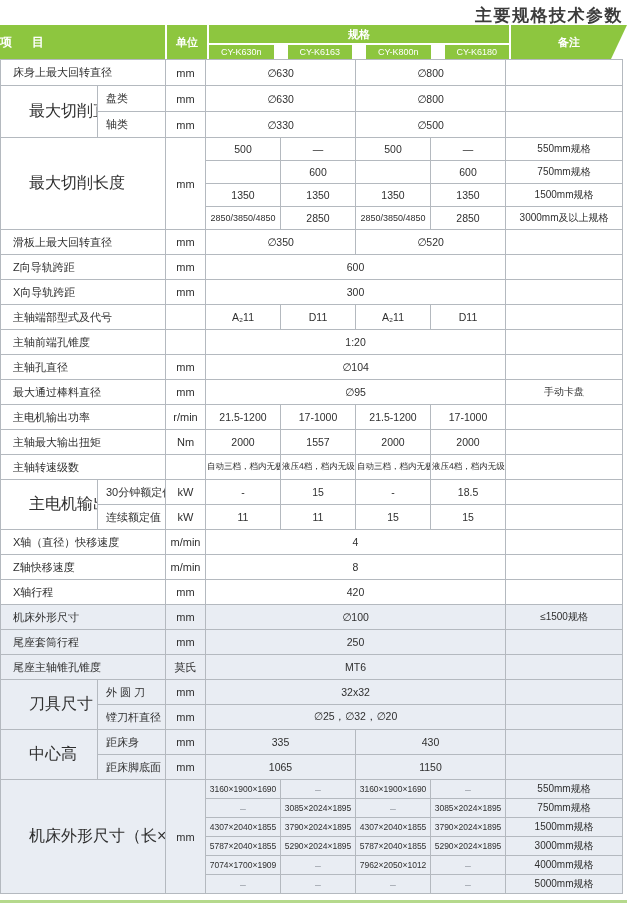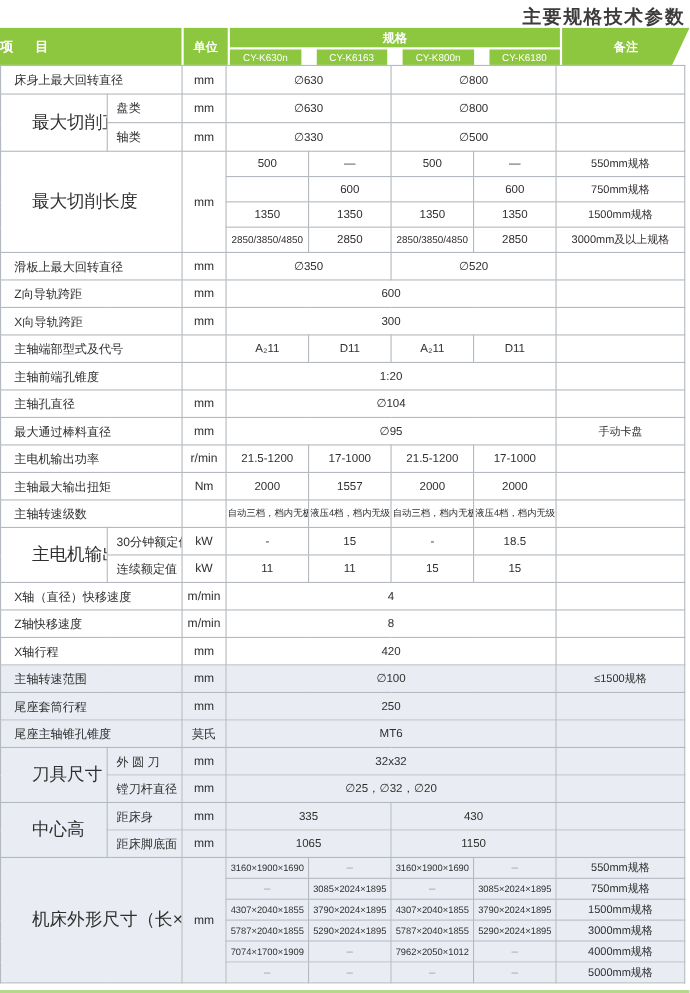--- a/index.html
+++ b/index.html
@@ -248,21 +248,21 @@
         <td colspan="4">8</td>
         <td></td>
       </tr>
       <tr>
         <td colspan="2" class="label">X轴行程</td>
         <td class="unit">mm</td>
         <td colspan="4">420</td>
         <td></td>
       </tr>
       <tr class="tint">
-        <td colspan="2" class="label">主轴转速范围</td>
+        <td colspan="2" class="label">机床外形尺寸</td>
         <td class="unit">mm</td>
         <td colspan="4">∅100</td>
         <td class="remark">≤1500规格</td>
       </tr>
       <tr class="tint">
         <td colspan="2" class="label">尾座套筒行程</td>
         <td class="unit">mm</td>
         <td colspan="4">250</td>
         <td></td>
       </tr>

